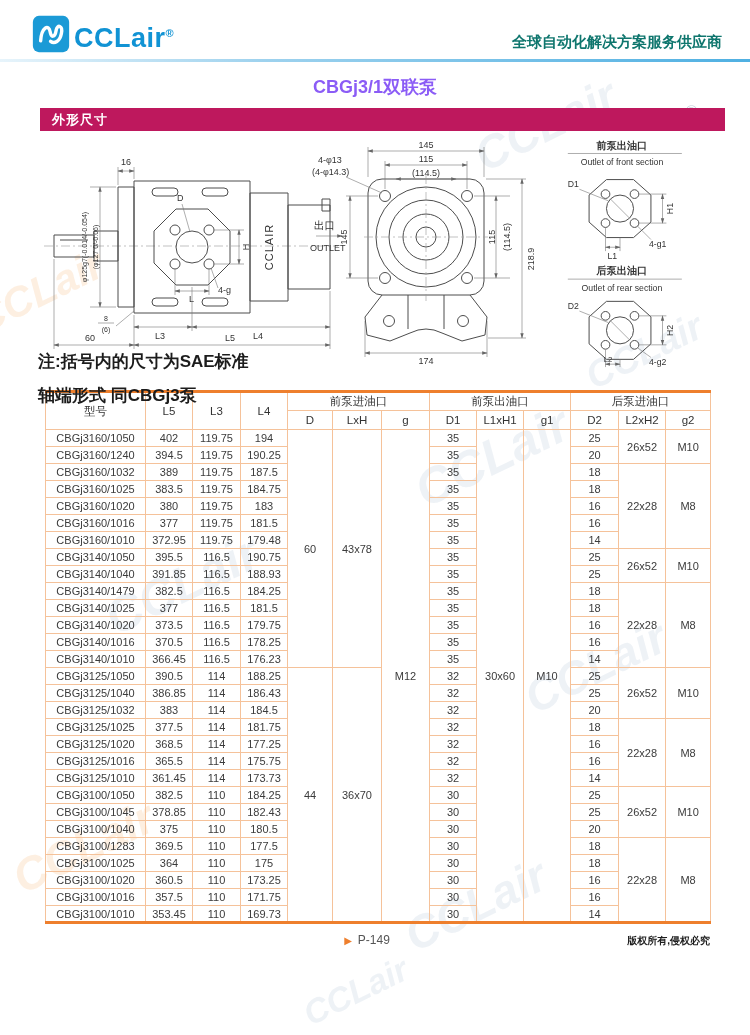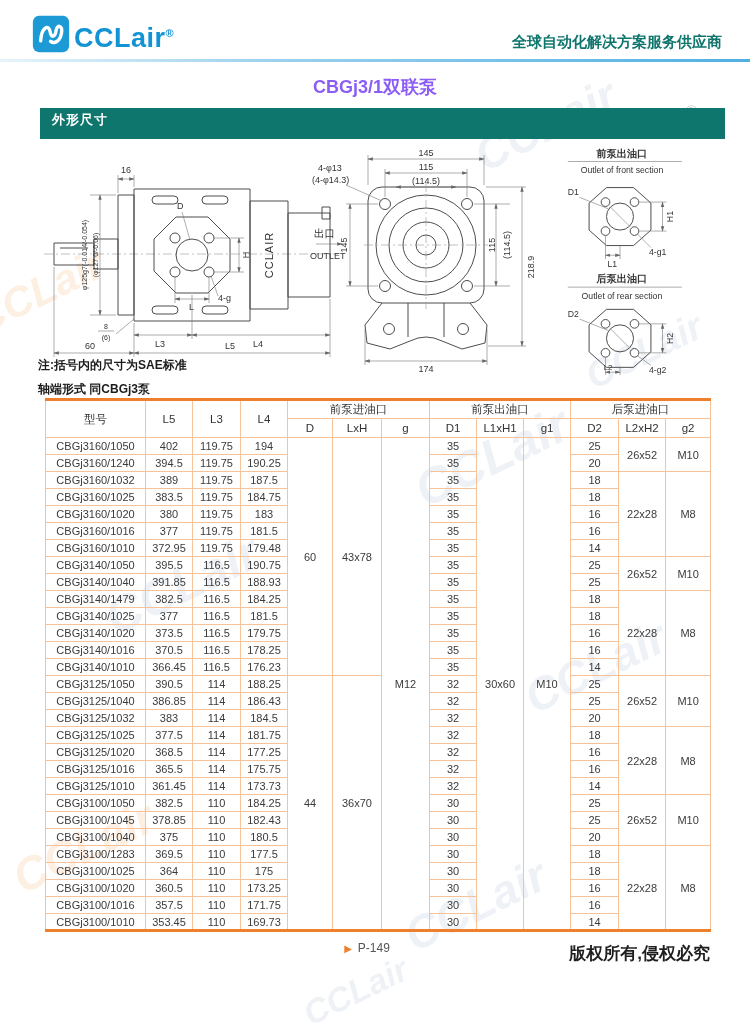--- a/index.html
+++ b/index.html
@@ -16,30 +16,30 @@
   .logo { display:flex; align-items:flex-start; }
   .logo-badge { width:38px; height:38px; }
   .brand-text { font-size:27px; font-weight:bold; color:#1193d4; letter-spacing:0.5px; margin-left:4px; line-height:36px;}
   .brand-reg { font-size:11px; color:#1193d4; vertical-align:super; font-weight:bold;}
   .slogan { font-size:15px; font-weight:bold; color:#0f766e; padding-bottom:4px; }
   .header-rule { height:3px; margin-top:3px;
     background:linear-gradient(to right,#e7f4fb 0%,#9ed2ee 35%,#4fb0e2 100%); }
 
   
   h1.doc-title { text-align:center; font-size:18px; font-weight:bold; color:#8b5cf6; margin:13px 0 9px; }
-  .section-bar { margin:0 25px 0 40px; height:31px; line-height:23px; background:#0f766e;
+  .section-bar { margin:0 25px 0 40px; height:23px; line-height:23px; background:#be185d;
     color:#fff; font-size:13px; font-weight:bold; padding-left:12px; letter-spacing:1px; }
 
   
   .drawings { position:relative; height:253px; margin:4px 10px 0 10px; }
   .drawings svg { position:absolute; }
   #svg-side  { left:30px;  top:6px; }
   #svg-front { left:300px; top:0;   }
   #svg-ports { left:552px; top:4px; }
-  .notes { position:absolute; left:28px; top:210px; font-size:12px; font-weight:bold; color:#1c1c1c; line-height:2.0; }
+  .notes { position:absolute; left:28px; top:210px; font-size:17px; font-weight:bold; color:#1c1c1c; line-height:2.0; }
   svg line, svg rect, svg path, svg circle, svg polygon { vector-effect:non-scaling-stroke; }
   .ol { stroke:#4d4d4d; stroke-width:1; fill:none; }
   .dim { stroke:#777; stroke-width:0.6; fill:none; }
   .cl { stroke:#999; stroke-width:0.6; fill:none; stroke-dasharray:9 3 2 3; }
   svg text { fill:#333; font-size:9px; font-family:"Liberation Sans",sans-serif; }
   svg text.small { font-size:7px; }
   svg text.cnt { font-size:10.5px; }
 
   
   .table-wrap { margin:2px 40px 0 45px; }
@@ -47,21 +47,21 @@
     border-top:3px solid #ee7f2d; border-bottom:3px solid #ee7f2d; }
   table.dims th, table.dims td { border:1px solid #f5c29a; text-align:center;
     font-size:11px; font-weight:normal; color:#3b3b3b; height:17px; padding:0 1px;
     overflow:hidden; white-space:nowrap; }
   table.dims thead th { height:19px; font-size:11.5px; color:#333; }
 
   
   .page-footer { position:relative; height:26px; margin-top:9px; }
   .page-num { position:absolute; left:0; right:16px; text-align:center; font-size:12px; color:#555; }
   .page-num .tri { color:#ee7f2d; font-size:10px; margin-right:6px; }
-  .copyright { position:absolute; right:40px; top:1px; font-size:17px; font-weight:bold; color:#1e1e1e; }
+  .copyright { position:absolute; right:40px; top:1px; font-size:10px; font-weight:bold; color:#1e1e1e; }
 
   
   .wm { position:absolute; z-index:0; font-style:italic; font-weight:bold;
     color:rgba(148,175,196,0.16); transform:rotate(-26deg); pointer-events:none; white-space:nowrap; }
   .wm.orange { color:rgba(242,160,80,0.17); }
   .wm-reg { position:absolute; z-index:0; color:rgba(140,165,185,0.55); font-size:15px; pointer-events:none; }
 </style>
 </head>
 <body>
 

